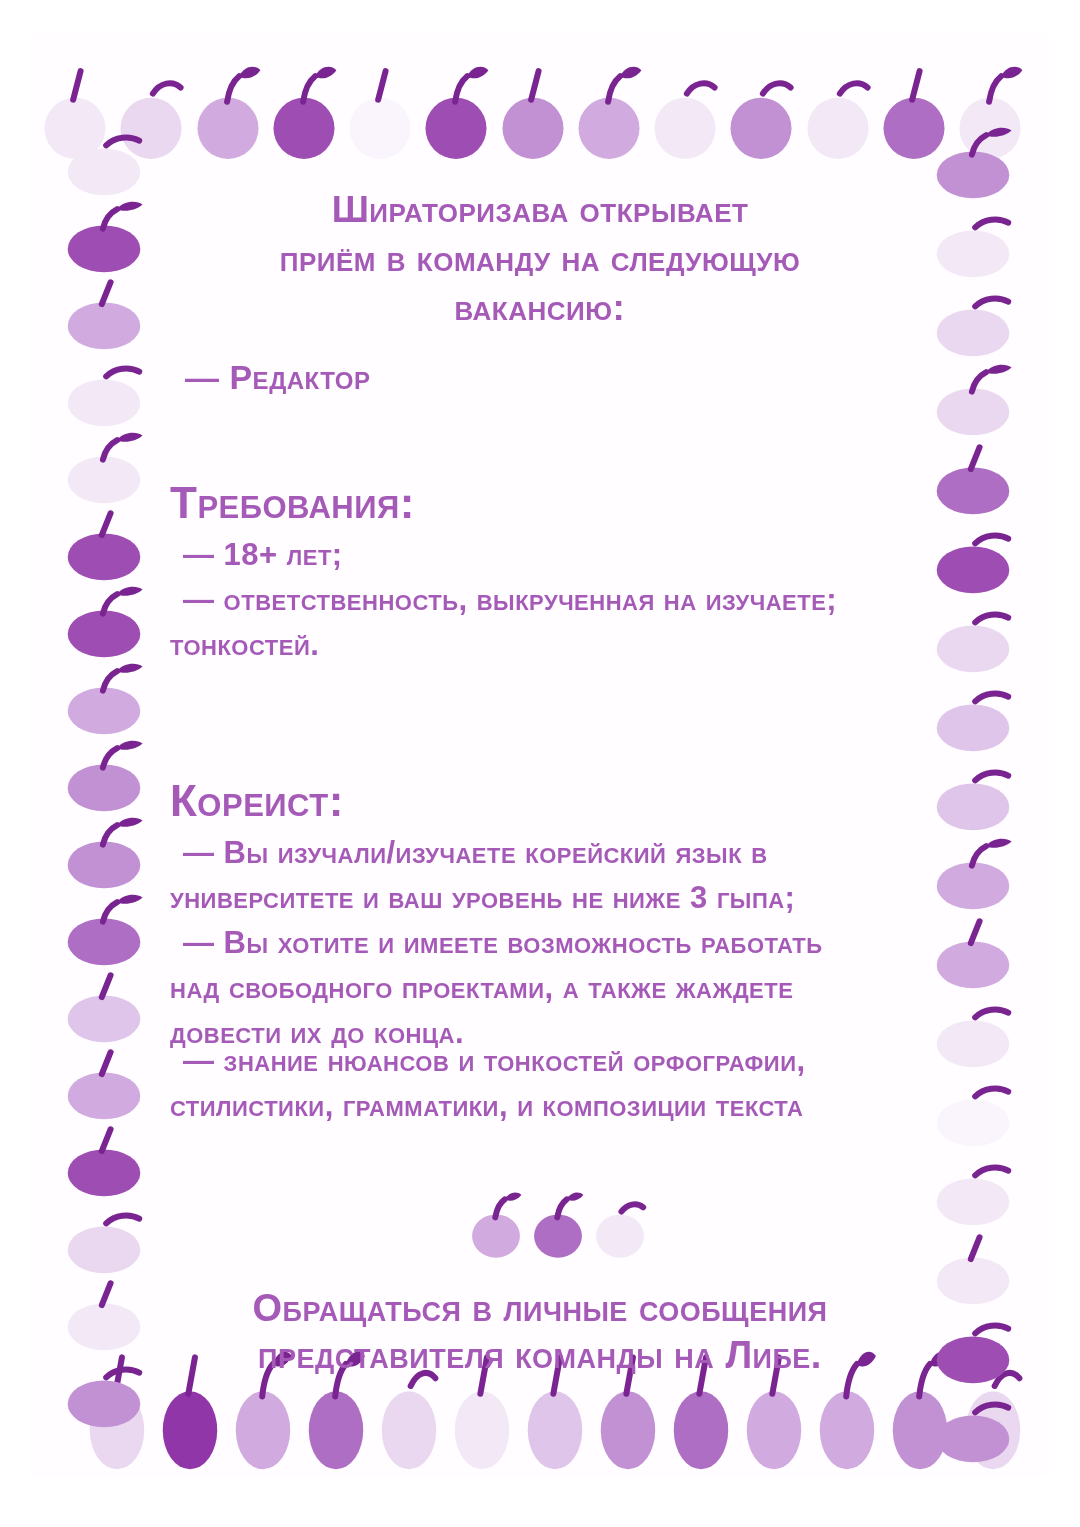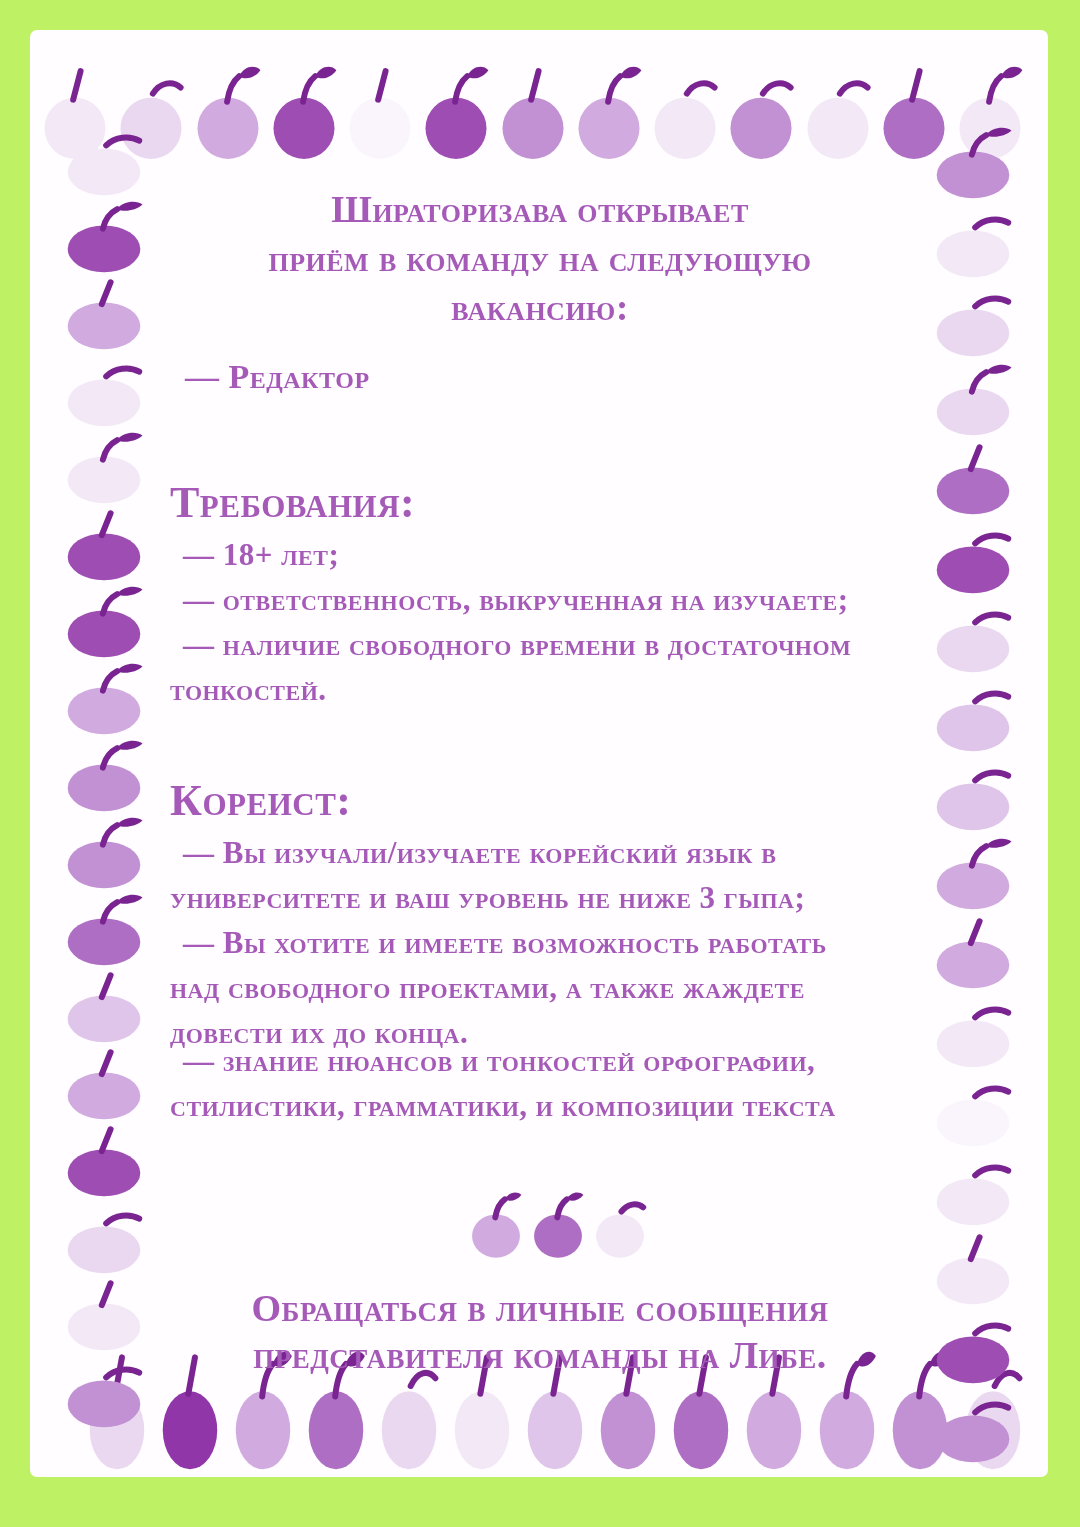--- a/index.html
+++ b/index.html
@@ -1,21 +1,21 @@
 <!DOCTYPE html>
 <html><head>
 <meta charset="utf-8">
 <style>
   html,body{margin:0;padding:0;background:#6a2a78;}
   .page{
     position:relative;
     width:1080px;height:1527px;
-    background:#bef264;
+    background:#ffffff;
     overflow:hidden;
-    font-family:Liberation Serif, serif;
+    font-family:Liberation Sans, sans-serif;
   }
   .card{
     position:absolute;
     left:30px;top:30px;right:32px;bottom:50px;
     background:#fffdff;
     border-radius:7px;
   }
   .txt{
     font-variant:small-caps;
     font-weight:bold;
@@ -473,21 +473,20 @@
 
       <div class="line dash">— Редактор</div>
     </div>
 
   <div class="section sec-requirements txt">
     <div class="heading">Требования:</div>
     <div>
 
     <div class="line dash">— 18+ лет;</div>
         <div class="line dash">— ответственность, выкрученная на изучаете;</div>
-        <div class="line dash">— наличие свободного времени в достаточном</div>
         <div class="line">тонкостей.</div>
       </div>
   </div>
 
   <div class="section sec-koreist txt">
     <div class="heading">Кореист:</div>
     <div>
 
     <div class="line dash">— Вы изучали/изучаете корейский язык в</div>
         <div class="line">университете и ваш уровень не ниже 3 гыпа;</div>

